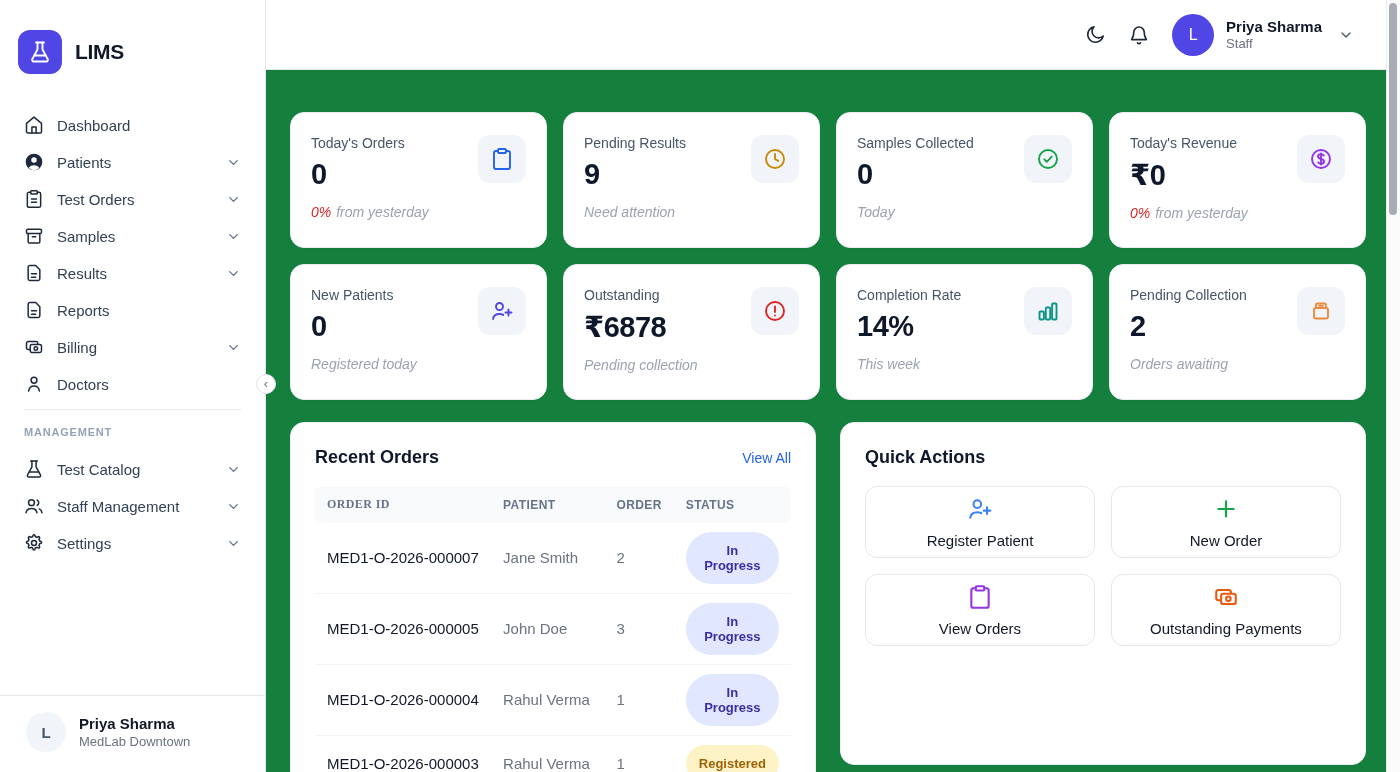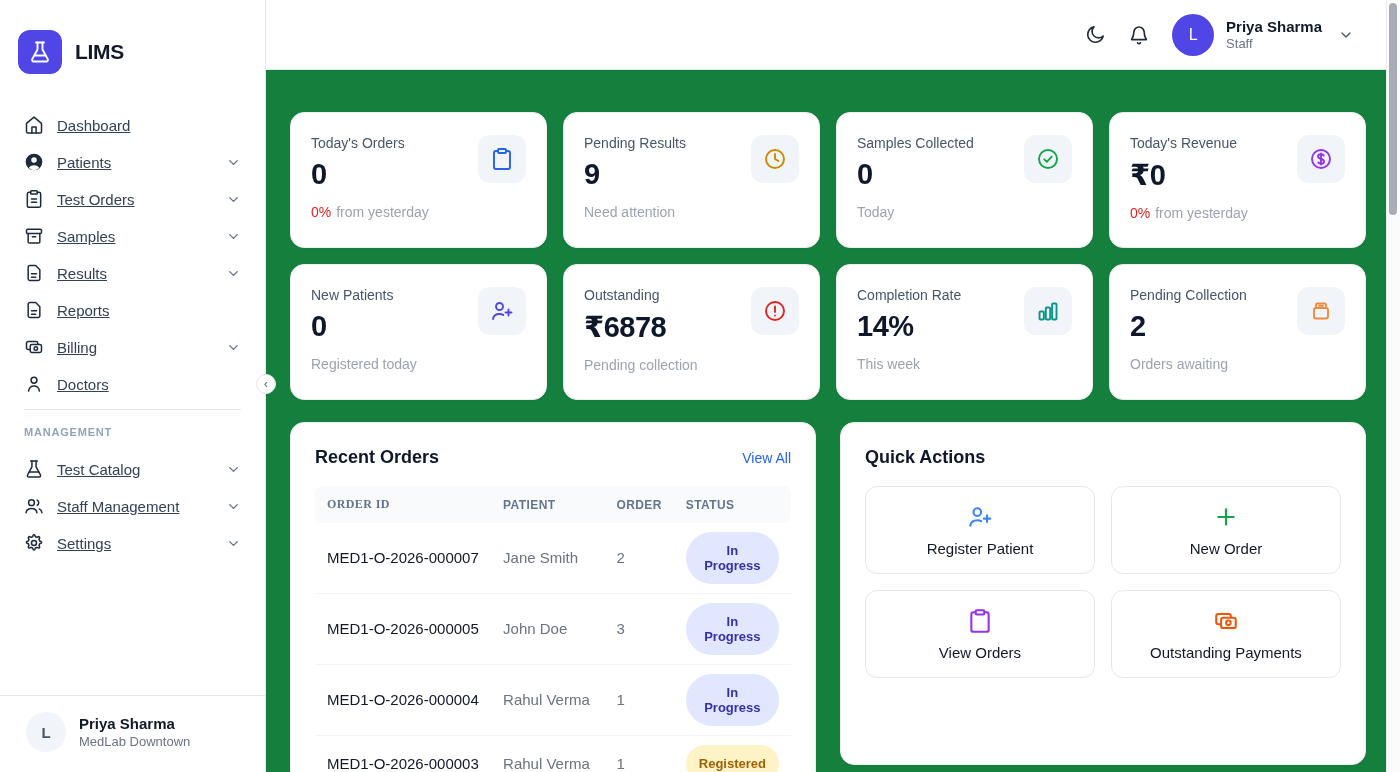--- a/index.html
+++ b/index.html
@@ -22,21 +22,21 @@
   }
   .logo-text { font-size:21px; font-weight:700; color:#111827; letter-spacing:-.3px; }
   .nav { padding:0 14px; margin-top:34px; }
   .nav.mgmt { margin-top:6px; }
   .nav-item {
     display:flex; align-items:center; gap:13px; padding:7px 10px; margin-bottom:3px;
     border-radius:8px; color:#334155; font-size:15px; cursor:pointer;
   }
   .nav-icon { width:20px; height:20px; color:#1e293b; flex:none; }
   .nav-icon svg { width:20px; height:20px; }
-  .nav-label { flex:1;text-decoration:underline; }
+  .nav-label { flex:1; }
   .nav-chev { width:15px; height:15px; color:#64748b; }
   .nav-chev svg { width:15px; height:15px; }
   .nav-divider { height:1px; background:#e5e7eb; margin:8px 24px 0 24px; }
   .section-label {
     padding:16px 24px 8px 24px; font-size:11px; font-weight:700;
     letter-spacing:.8px; color:#94a3b8; text-transform:uppercase;
   }
   .sidebar-user {
     position:absolute; left:0; right:0; bottom:0; border-top:1px solid #e5e7eb;
     padding:16px 20px 20px 26px; display:flex; align-items:center; gap:13px; background:#fff;
@@ -77,21 +77,21 @@
     padding:42px 34px 0 24px; overflow:hidden; background:#15803d;
   }
   .stats-grid { display:grid; grid-template-columns:repeat(4,1fr); gap:16px; }
   .stat-card {
     background:#fff; border:1px solid #eaeef3; border-radius:14px;
     padding:22px 20px; height:136px; display:flex; justify-content:space-between;
     box-shadow:0 1px 2px rgba(16,24,40,.04);
   }
   .stat-title { font-size:14px; color:#475569; }
   .stat-value { font-size:29px; font-weight:700; color:#0f172a; margin-top:7px; letter-spacing:-.5px; }
-  .stat-sub { font-size:14px; color:#9ca3af; margin-top:13px; }
+  .stat-sub { font-size:14px; color:#9ca3af; margin-top:13px;font-style:italic; }
   .stat-change { color:#dc2626; margin-right:5px; }
   .stat-icon {
     width:48px; height:48px; border-radius:12px; background:#f1f5f9; flex:none;
     display:flex; align-items:center; justify-content:center;
   }
   .stat-icon svg { width:24px; height:24px; }
 
   .bottom-grid { display:grid; grid-template-columns:1fr 1fr; gap:24px; margin-top:22px; align-items:start; }
   .panel {
     background:#fff; border:1px solid #eaeef3; border-radius:14px; padding:24px;
@@ -117,21 +117,21 @@
     display:inline-block; min-width:88px; text-align:center; padding:11px 13px;
     border-radius:999px; font-size:13px; font-weight:600; box-sizing:border-box; min-height:16px;
   }
   .badge[data-status="in-progress"] { background:#e0e7ff; color:#3730a3; }
   .badge[data-status="completed"]  { background:#dcfce7; color:#15803d; }
   .badge[data-status="registered"] { background:#fef3c7; color:#a16207; }
 
   .qa-panel { min-height:343px; }
   .qa-grid { display:grid; grid-template-columns:1fr 1fr; gap:16px; }
   .qa-btn {
-    height:88px; background:#fff; border:1px solid #e5e7eb; border-radius:12px;
+    height:72px; background:#fff; border:1px solid #e5e7eb; border-radius:12px;
     display:flex; flex-direction:column; align-items:center; justify-content:center; gap:10px;
     font-family:inherit; font-size:15px; font-weight:500; color:#111827; cursor:pointer;
   }
   .qa-icon svg { width:26px; height:26px; }
 
   
   .scroll-track {
     position:absolute; right:0; top:0; bottom:0; width:14px; background:#fbfbfc;
     border-left:1px solid #ececec; z-index:30;
   }

